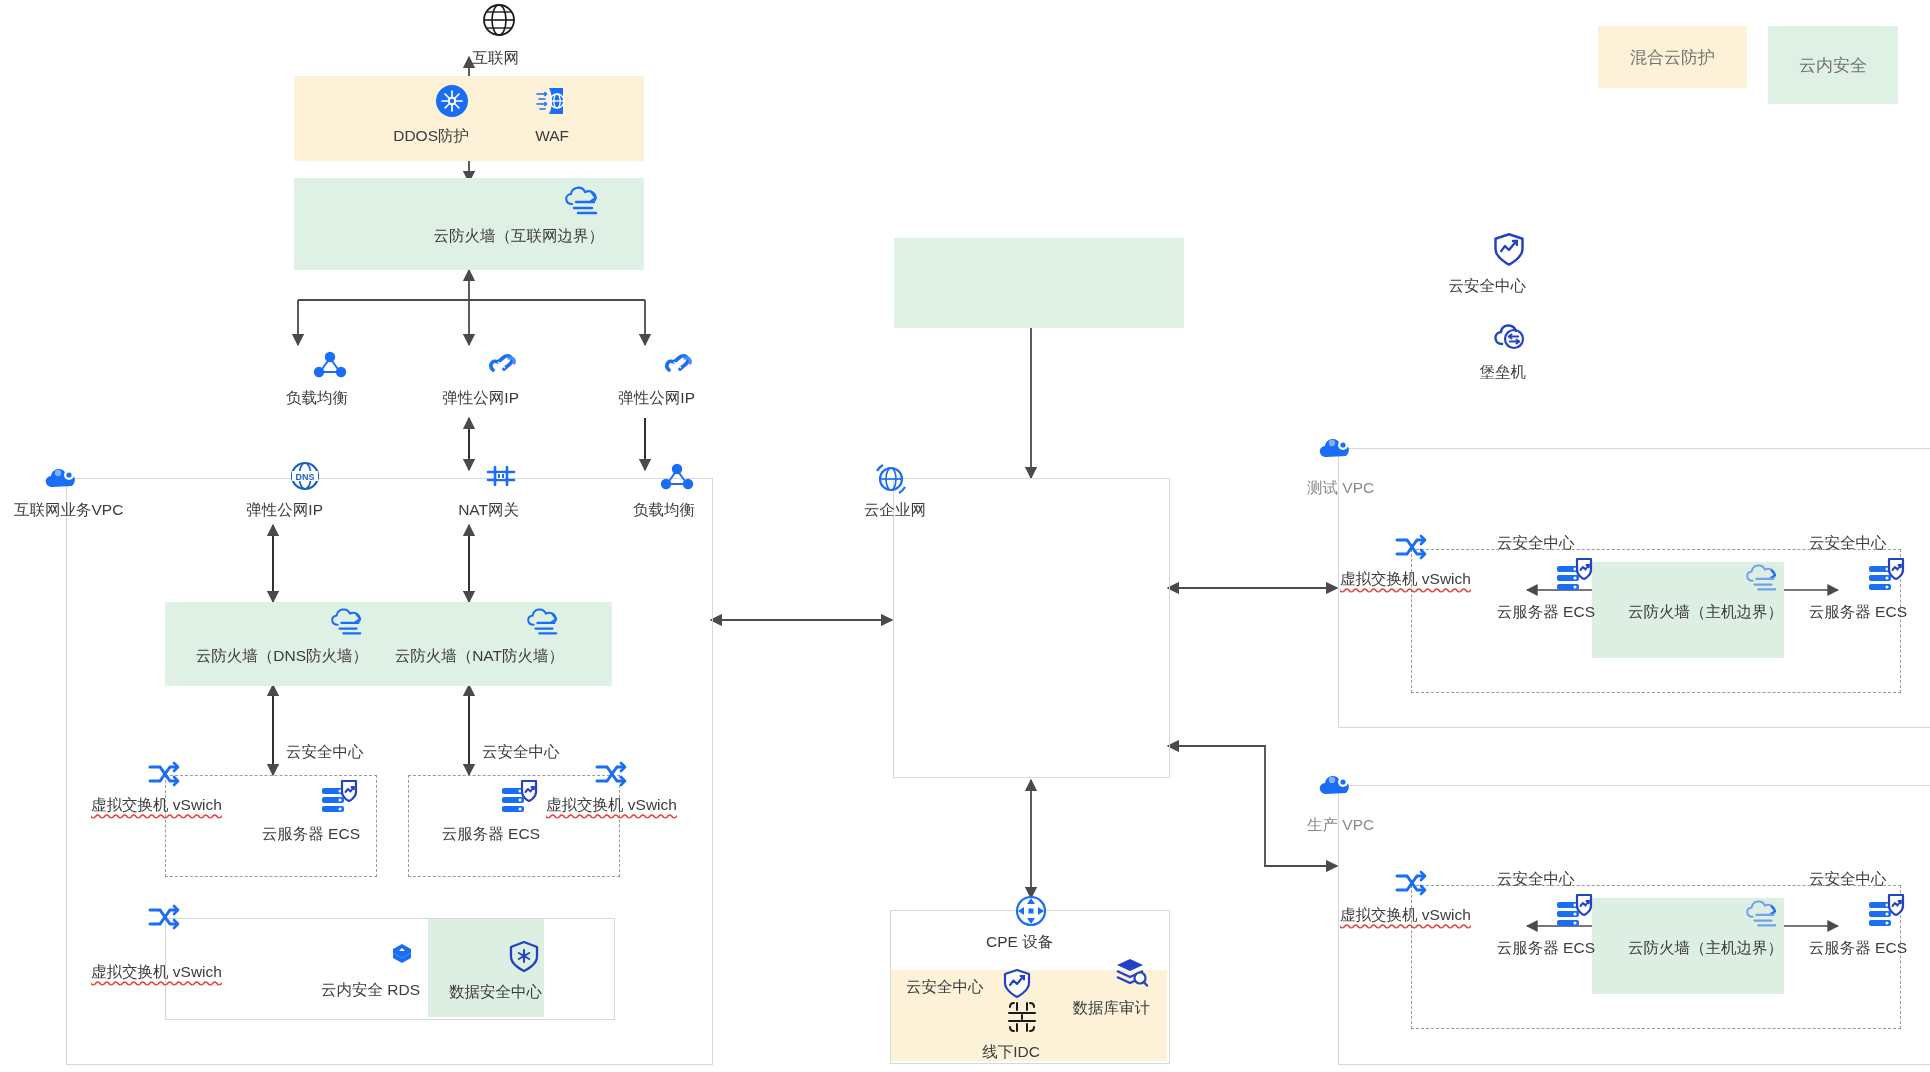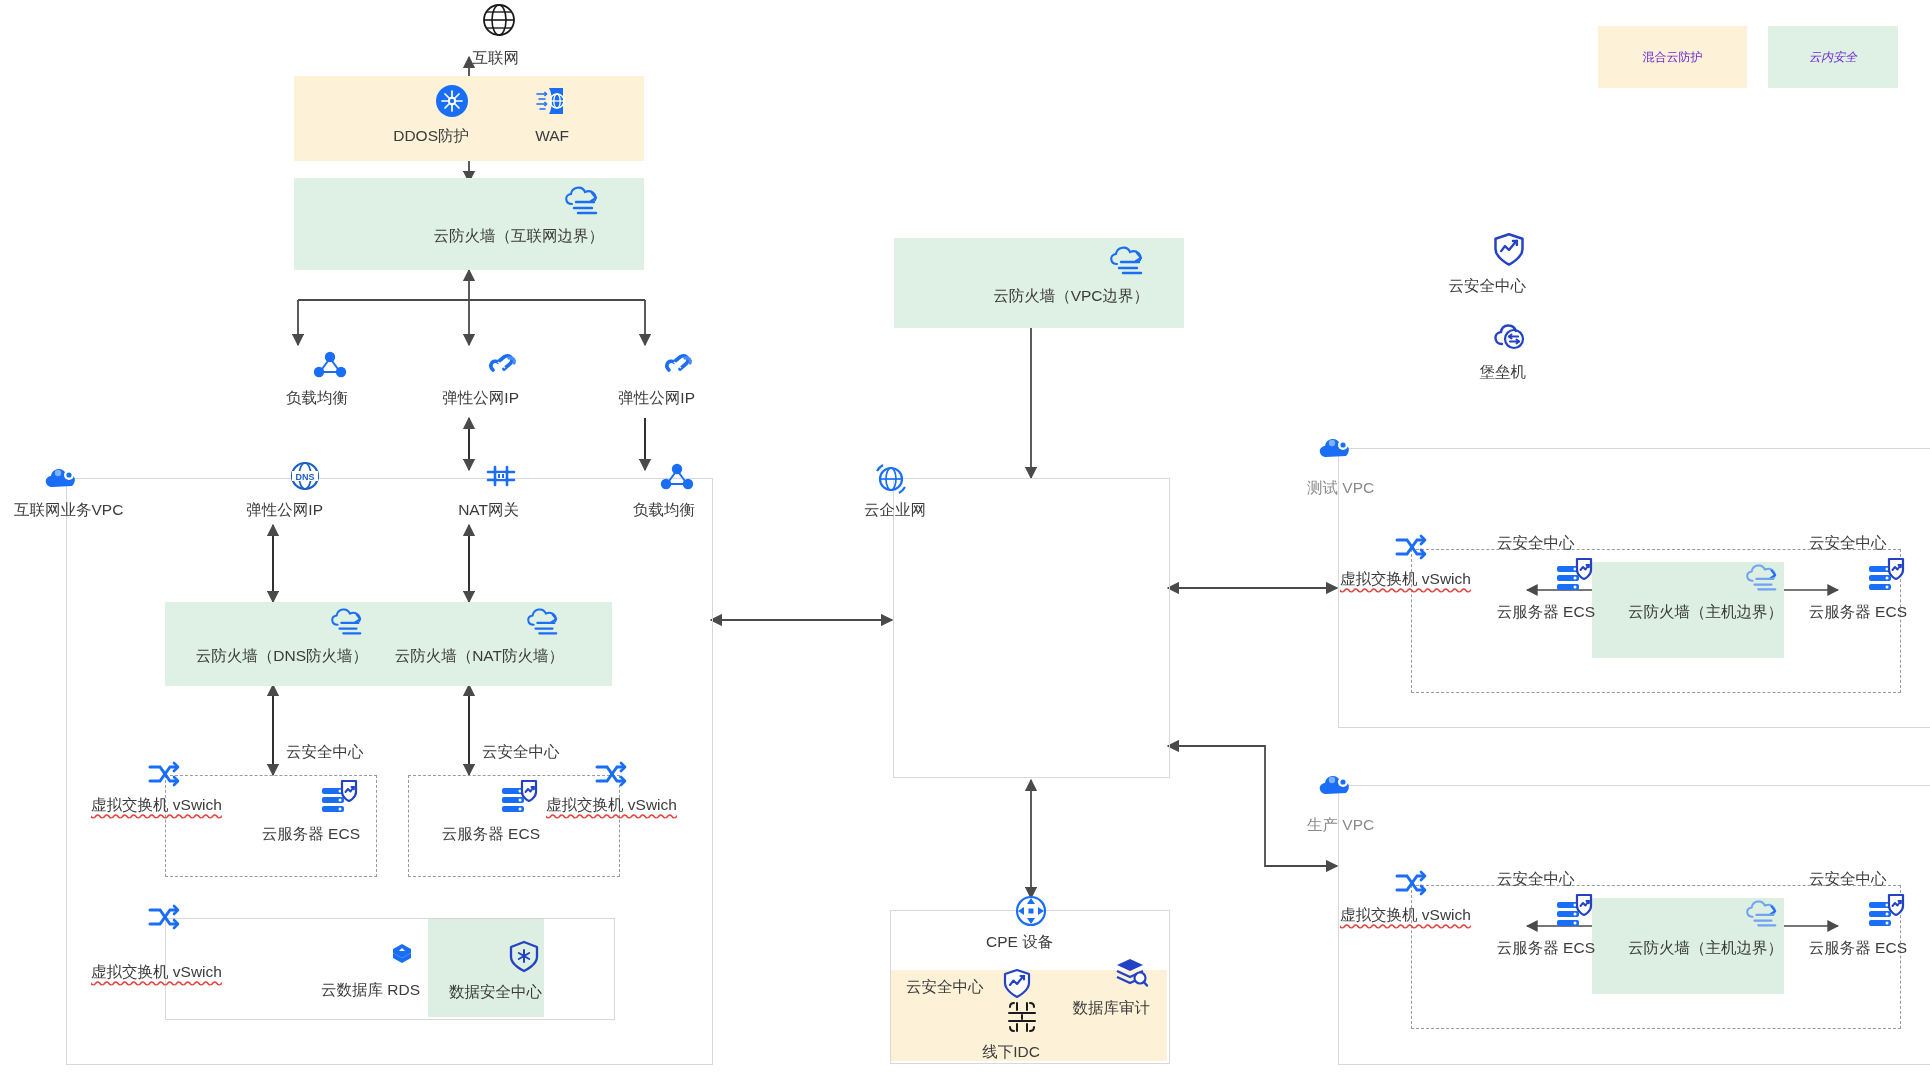--- a/index.html
+++ b/index.html
@@ -41,22 +41,22 @@
     line-height:19px;
     color:#3b3b3b;
     white-space:nowrap;
   }
   .lbl-grey{color:#8a8a8a;}
   .legend{
     position:absolute;
     display:flex;
     align-items:center;
     justify-content:center;
-    font-size:12px;
-    color:#6d28d9;
+    font-size:17px;
+    color:#737373;
     white-space:nowrap;
   }
   .spell{
     text-decoration:underline wavy #e8403a;
     text-decoration-skip-ink:none;
     text-underline-offset:3px;
   }
   svg.arrows{position:absolute;left:0;top:0;width:1930px;height:1072px;pointer-events:none;}
 </style>
 </head>
@@ -110,21 +110,21 @@
     <line x1="1527" y1="590" x2="1672" y2="590" stroke="#4a4a4a" stroke-width="1.7" marker-start="url(#ah)" marker-end="url(#ah)"></line>
     <line x1="1707" y1="590" x2="1838" y2="590" stroke="#4a4a4a" stroke-width="1.7" marker-start="url(#ah)" marker-end="url(#ah)"></line>
 
     <line x1="1527" y1="926" x2="1672" y2="926" stroke="#4a4a4a" stroke-width="1.7" marker-start="url(#ah)" marker-end="url(#ah)"></line>
     <line x1="1707" y1="926" x2="1838" y2="926" stroke="#4a4a4a" stroke-width="1.7" marker-start="url(#ah)" marker-end="url(#ah)"></line>
   </svg>
 
   <div class="legend band yellow" style="left:1598px;top:26px;width:149px;height:62px;">
     <span>混合云防护</span>
   </div>
-  <div class="legend band green" style="left:1768px;top:26px;width:130px;height:62px;font-style:italic;">
+  <div class="legend band green" style="left:1768px;top:26px;width:130px;height:78px;">
     <span>云内安全</span>
   </div>
 
   <div class="node" style="left:419px;top:0px;width:100px;">
     <span class="ico">
       <svg width="40" height="40" viewBox="0 0 40 40">
           <circle cx="20" cy="20" r="15" fill="none" stroke="#1a1a1a" stroke-width="1.8"></circle>
           <ellipse cx="20" cy="20" rx="7" ry="15" fill="none" stroke="#1a1a1a" stroke-width="1.6"></ellipse>
           <line x1="5" y1="20" x2="35" y2="20" stroke="#1a1a1a" stroke-width="1.6"></line>
           <line x1="7.5" y1="12" x2="32.5" y2="12" stroke="#1a1a1a" stroke-width="1.4"></line>
@@ -396,53 +396,39 @@
   <div class="band greenlt" style="left:428px;top:919px;width:116px;height:98px;"></div>
 
   <div class="node" style="left:310px;top:940px;width:110px;">
     <span class="ico">
       <svg width="36" height="32" viewBox="0 0 36 32">
           <path d="M18 4 L27 9 L27 13 L18 18 L9 13 L9 9 Z" fill="#1a6ef5"></path>
           <path d="M9 13 L18 18 L27 13 L27 18 L18 23 L9 18 Z" fill="#1a6ef5"></path>
           <path d="M15 11 L18 8 L21 11 Z" fill="#ffffff"></path>
         </svg>
     </span>
-    <span class="lbl">云数据库 RDS</span>
+    <span class="lbl">云内安全 RDS</span>
   </div>
 
   <div class="node" style="left:430px;top:940px;width:112px;">
     <span class="ico">
       <svg width="36" height="34" viewBox="0 0 36 34">
           <path d="M18 2 L31 7 L31 17 C31 25 18 31 18 31 C18 31 5 25 5 17 L5 7 Z" fill="none" stroke="#2343c4" stroke-width="2.3" stroke-linejoin="round"></path>
           <g stroke="#2343c4" stroke-width="2" stroke-linecap="round">
             <line x1="18" y1="10" x2="18" y2="22"></line>
             <line x1="12.8" y1="13" x2="23.2" y2="19"></line>
             <line x1="23.2" y1="13" x2="12.8" y2="19"></line>
           </g>
           <circle cx="18" cy="16" r="2.2" fill="#2343c4"></circle>
         </svg>
     </span>
     <span class="lbl">数据安全中心</span>
   </div>
 
   <div class="band green" style="left:894px;top:238px;width:290px;height:90px;"></div>
-  <div class="node" style="left:934px;top:244px;width:215px;">
-    <span class="ico">
-      <svg width="42" height="34" viewBox="0 0 42 34">
-          <path d="M10 20 C3 20 2 11 9 10 C10 3 20 1 23 8 C30 5 35 11 33 16" fill="none" stroke="#1a6ef5" stroke-width="2.1" stroke-linecap="round"></path>
-          <path d="M30 9 L34 14 L29 17" fill="none" stroke="#1a6ef5" stroke-width="2.1" stroke-linecap="round" stroke-linejoin="round"></path>
-          <g stroke="#1a6ef5" stroke-width="2.4" stroke-linecap="round">
-            <line x1="14" y1="18" x2="32" y2="18"></line>
-            <line x1="12" y1="24" x2="30" y2="24"></line>
-            <line x1="16" y1="29" x2="34" y2="29"></line>
-          </g>
-        </svg>
-    </span>
-    <span class="lbl">云防火墙（VPC边界）</span>
-  </div>
 
   <div class="boxline" style="left:893px;top:478px;width:275px;height:298px;"></div>
   <span class="ico" style="position:absolute;left:872px;top:460px;">
     <svg width="38" height="38" viewBox="0 0 38 38">
         <circle cx="19" cy="19" r="11" fill="none" stroke="#1a6ef5" stroke-width="2.2"></circle>
         <ellipse cx="19" cy="19" rx="5" ry="11" fill="none" stroke="#1a6ef5" stroke-width="1.7"></ellipse>
         <line x1="8" y1="19" x2="30" y2="19" stroke="#1a6ef5" stroke-width="1.7"></line>
         <path d="M5 11 A16 16 0 0 1 11 5" fill="none" stroke="#1a6ef5" stroke-width="2.2"></path>
         <path d="M33 27 A16 16 0 0 1 27 33" fill="none" stroke="#1a6ef5" stroke-width="2.2"></path>
       </svg>

